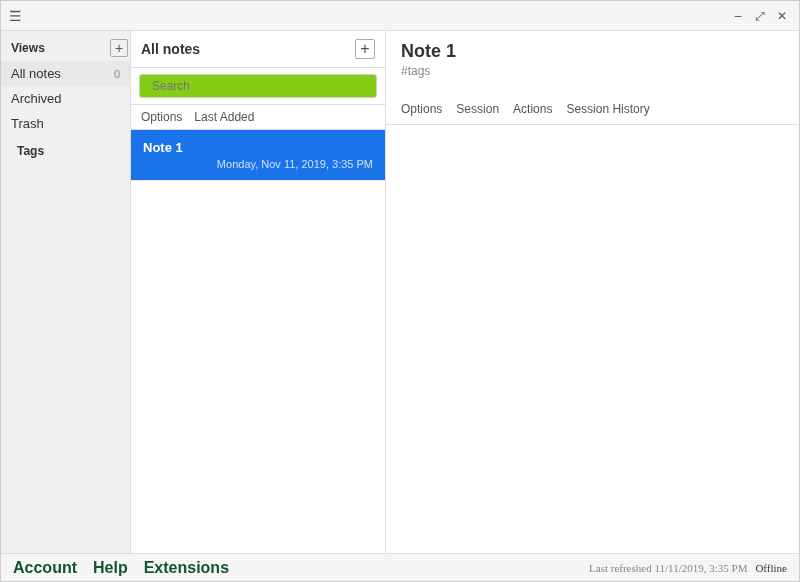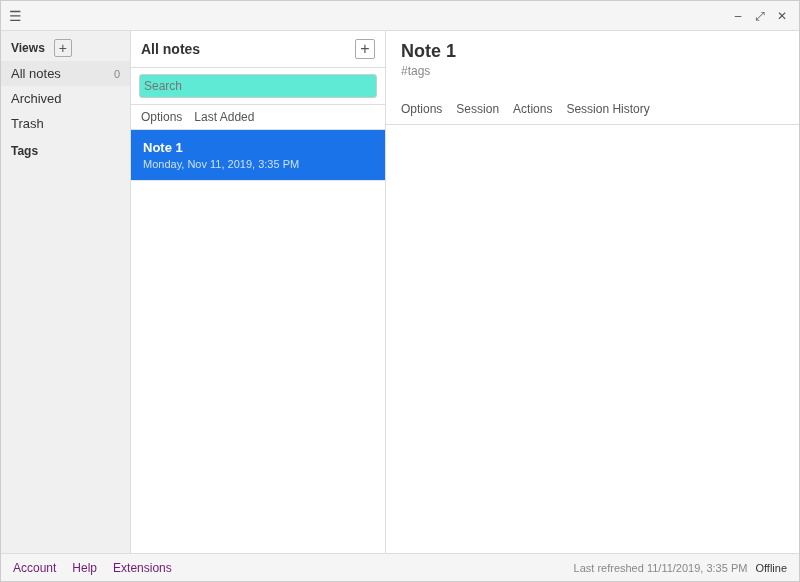--- a/index.html
+++ b/index.html
@@ -65,21 +65,22 @@
       background: #f0f0f0;
       border-right: 1px solid #ddd;
       display: flex;
       flex-direction: column;
       flex-shrink: 0;
       overflow-y: auto;
     }
     .sidebar-section-header {
       display: flex;
       align-items: center;
-      padding: 8px 12px 4px 10px;
+      justify-content: space-between;
+      padding: 8px 2px 4px 10px;
       gap: 9px;
     }
     .sidebar-section-title {
       font-size: 12px;
       font-weight: 600;
       color: #333;
     }
     .sidebar-add-btn {
       width: 18px;
       height: 18px;
@@ -104,21 +105,21 @@
     }
     .sidebar-item.active {
       background: #e8e8e8;
       font-weight: 500;
     }
     .sidebar-item-count {
       font-size: 11px;
       color: #888;
     }
     .sidebar-tags-section {
-      padding: 8px 10px 4px 10px;
+      padding: 8px 10px 4px 16px;
     }
     .sidebar-tags-title {
       font-size: 12px;
       font-weight: 600;
       color: #333;
       margin-bottom: 4px;
     }
     .sidebar-tags-empty {
       font-size: 11px;
       color: #888;
@@ -159,25 +160,25 @@
       justify-content: center;
       border-radius: 2px;
     }
     .notes-search {
       padding: 6px 8px;
       border-bottom: 1px solid #ddd;
       flex-shrink: 0;
     }
     .notes-search input {
       width: 100%;
-      padding: 4px 4px;
+      padding: 4px 12px;
       border: 1px solid #ccc;
       border-radius: 3px;
       font-size: 12px;
-      background: #5eead4;
+      background: #84cc16;
       color: #333;
     }
     .notes-toolbar {
       display: flex;
       gap: 12px;
       padding: 5px 10px;
       border-bottom: 1px solid #ddd;
       flex-shrink: 0;
     }
     .notes-toolbar-btn {
@@ -208,20 +209,21 @@
     }
     .note-item.selected .note-item-title {
       color: #fff;
     }
     .note-item-date {
       font-size: 11px;
       color: #888;
     }
     .note-item.selected .note-item-date {
       color: #cce0ff;
+      text-align: right;
     }
 
     
     .editor-panel {
       flex: 1;
       display: flex;
       flex-direction: column;
       overflow: hidden;
     }
     .editor-header {
@@ -268,30 +270,32 @@
       background: #f5f5f5;
       border-top: 1px solid #ddd;
       height: 28px;
       flex-shrink: 0;
     }
     .footer-left {
       display: flex;
       gap: 16px;
     }
     .footer-btn {
-      font-size: 12px;
-      color: #701a75;
+      font-size: 16px;
+      color: #14532d;
       cursor: pointer;
       background: none;
       border: none;
+      font-weight: bold;
     }
     .footer-right {
       display: flex;
       align-items: center;
       gap: 8px;
+      font-family: Liberation Serif, serif;
     }
     .footer-status {
       font-size: 11px;
       color: #888;
     }
     .footer-offline {
       font-size: 11px;
       color: #333;
       font-weight: 500;
     }

